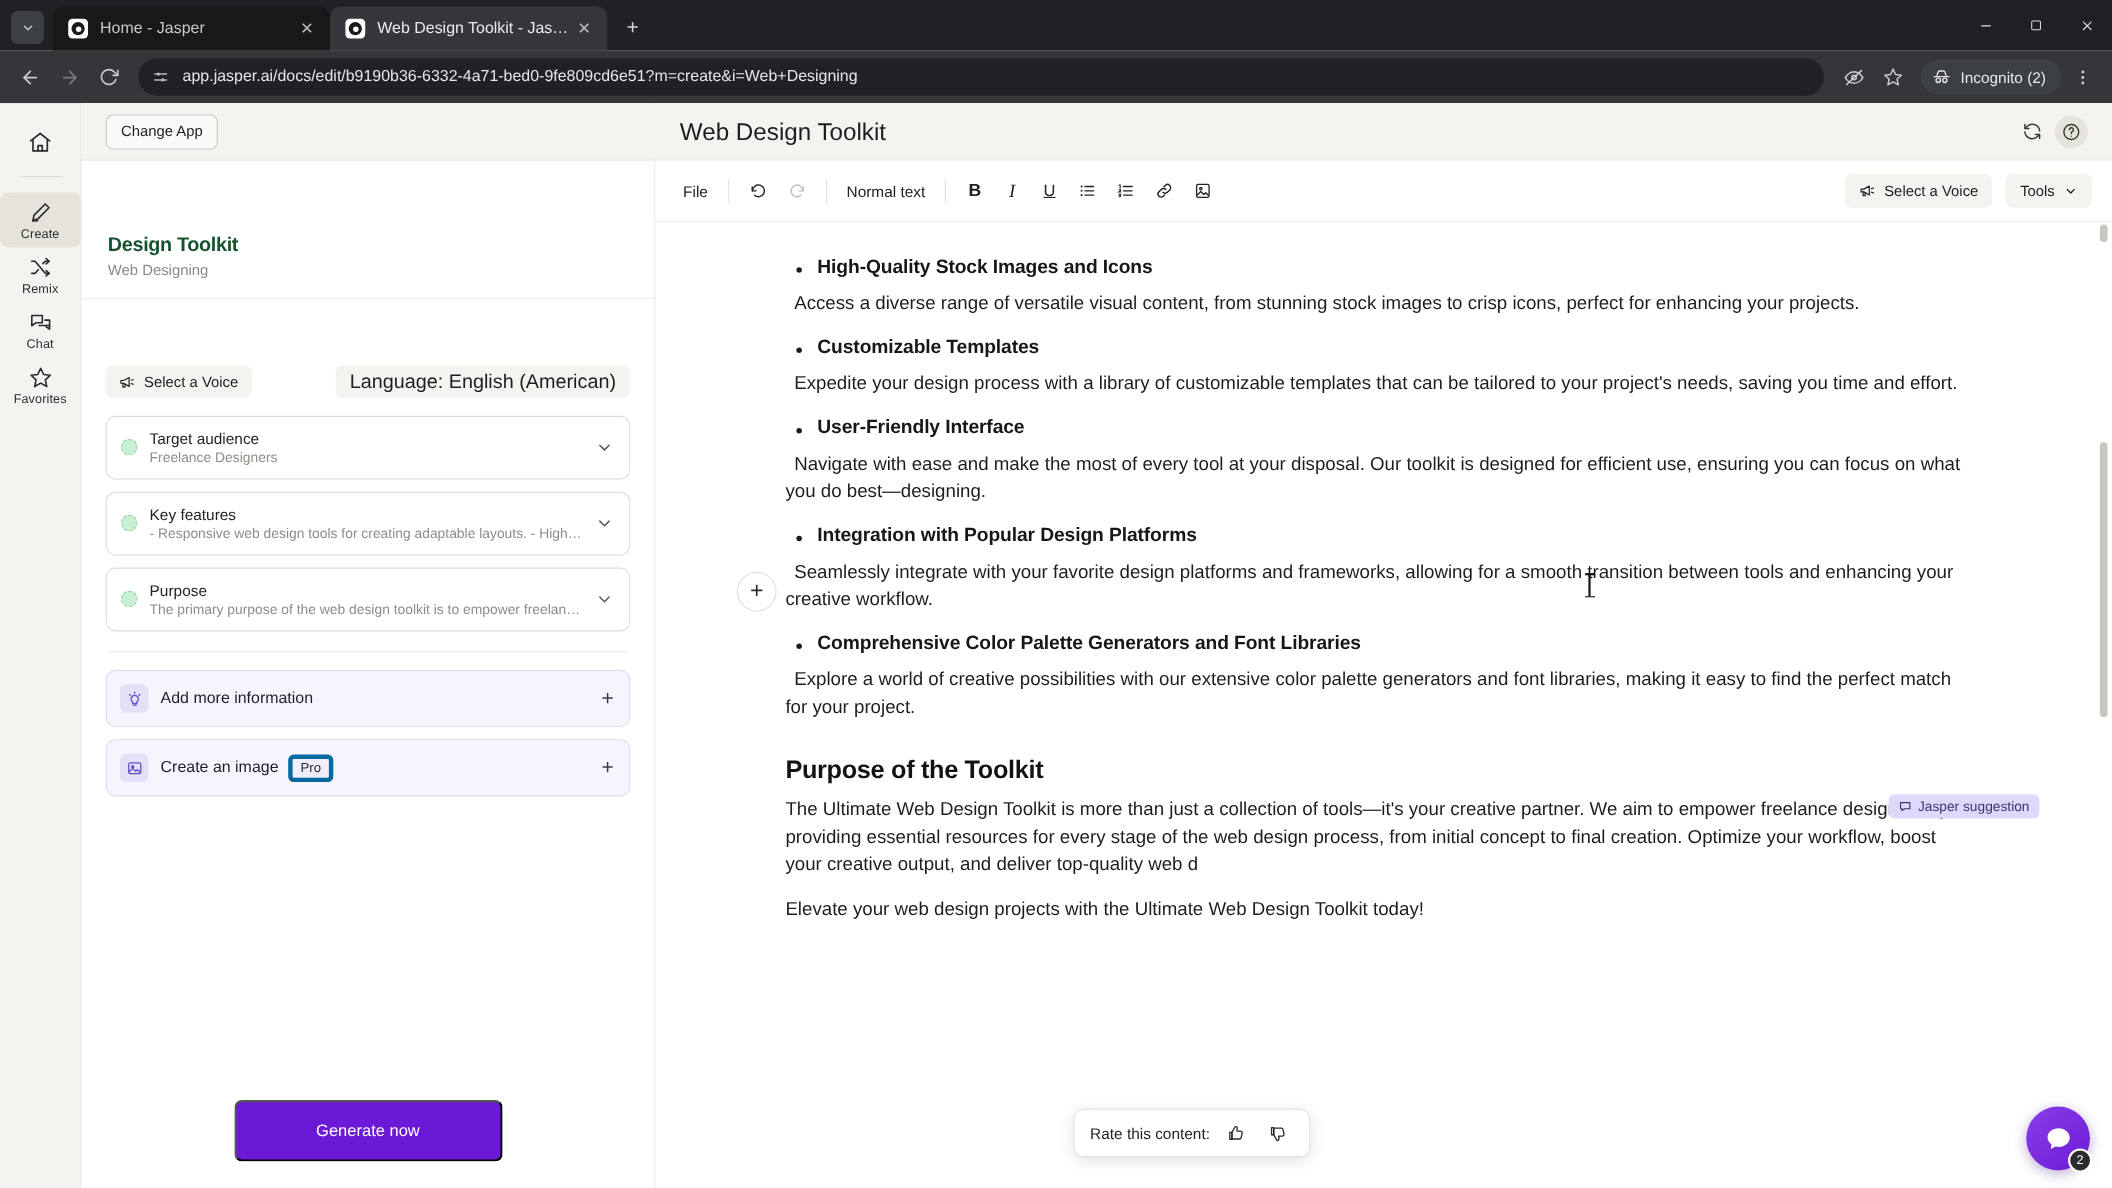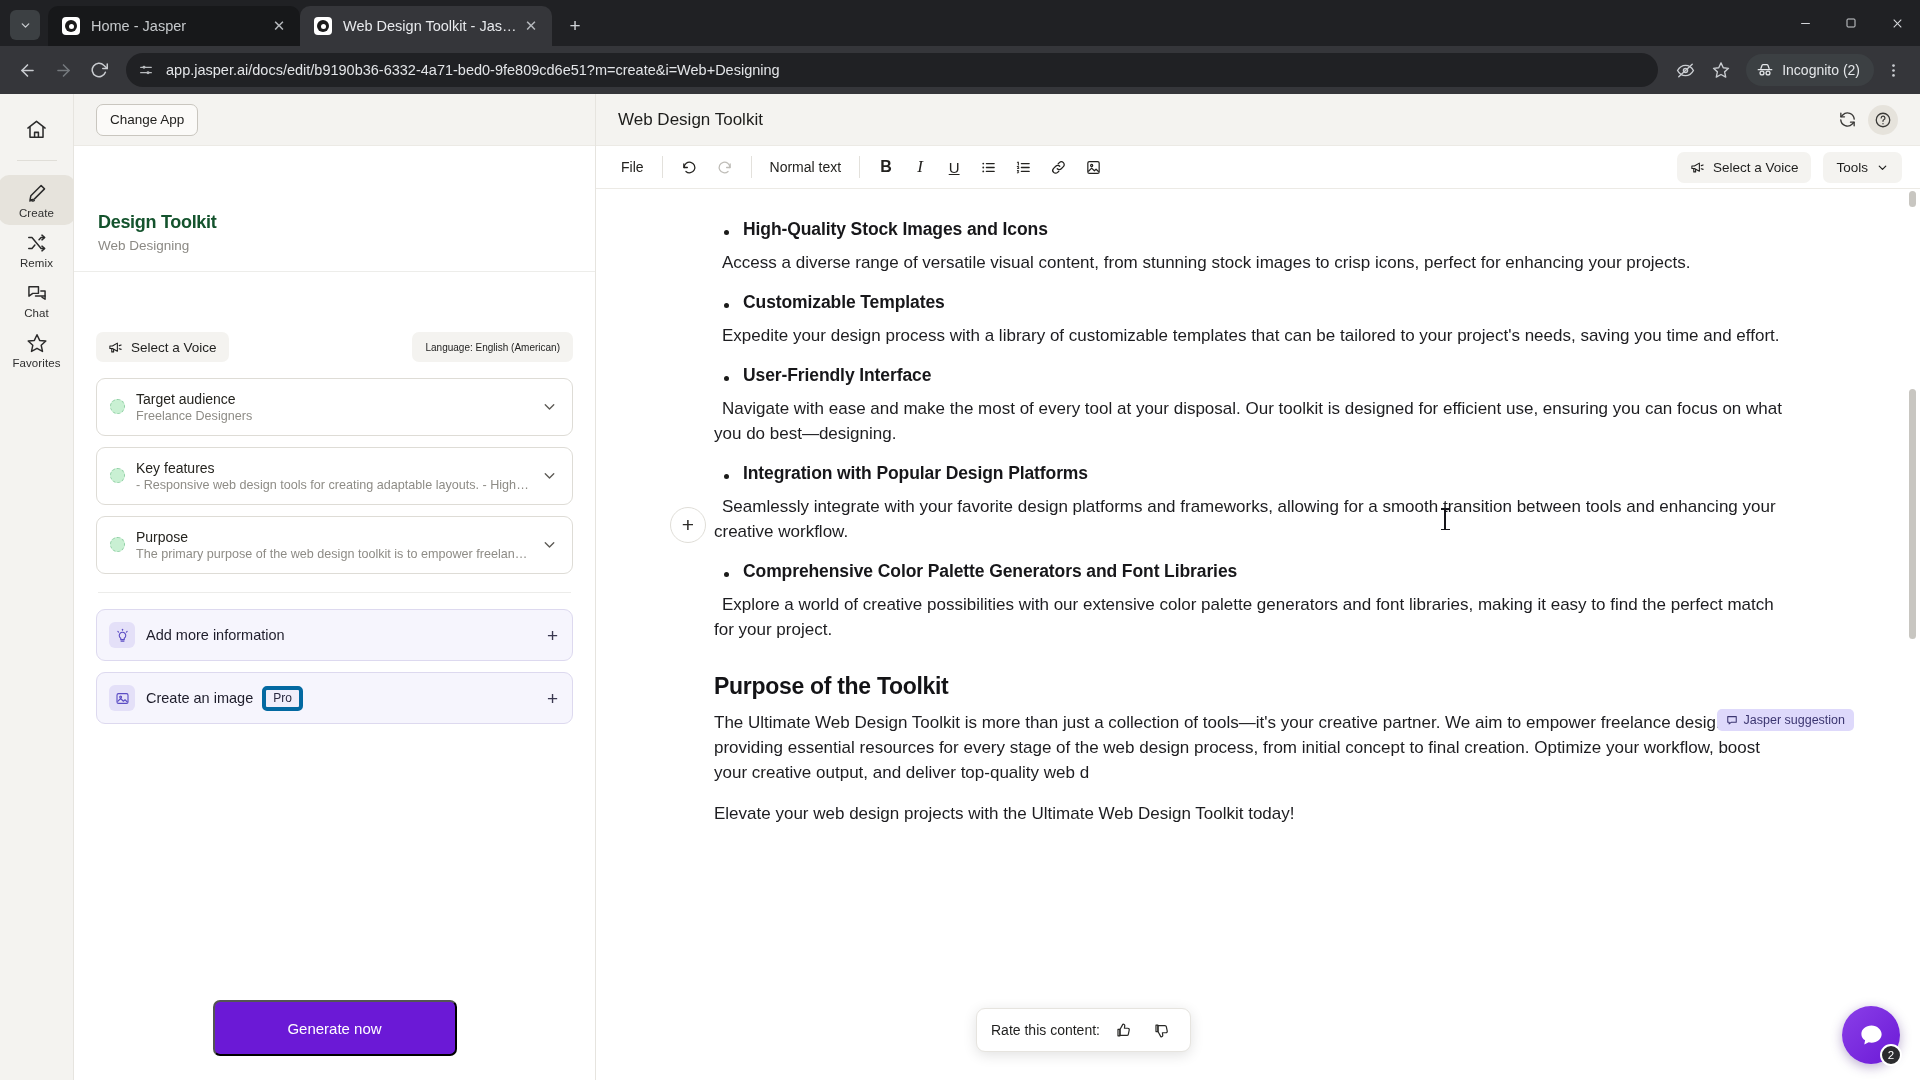--- a/index.html
+++ b/index.html
@@ -253,21 +253,21 @@
     padding: 0 12px;
     font-size: 13.5px;
     color: #1e1e1d;
   }
   .lang-chip {
     height: 30px;
     border-radius: 7px;
     background: #f4f3f0;
     display: flex; align-items: center;
     padding: 0 13px;
-    font-size: 10px;
+    font-size: 18px;
     color: #1e1e1d;
   }
   .field-card {
     border: 1px solid #dedcd6;
     border-radius: 9px;
     background: #fff;
     padding: 11px 14px 12px 13px;
     display: flex;
     align-items: center;
     gap: 11px;
@@ -348,35 +348,35 @@
   .ed-header {
     height: 52px;
     background: #f4f3f0;
     border-bottom: 1px solid #eceae5;
     display: flex;
     align-items: center;
     padding: 0 22px 0 22px;
   }
   .ed-doc-title {
     flex: 1;
-    font-size: 17px;
+    font-size: 22px;
     color: #1d1d1b;
   }
   .ed-hdr-icon {
     width: 30px; height: 30px;
     display: flex; align-items: center; justify-content: center;
     color: #3a3937;
     margin-left: 6px;
   }
   .ed-hdr-icon.circle {
     border-radius: 50%;
     background: #e6e3dc;
   }
   .ed-toolbar {
-    height: 43px;
+    height: 56px;
     border-bottom: 1px solid #eceae5;
     display: flex;
     align-items: center;
     padding: 0 18px;
     gap: 4px;
     background: #fff;
     justify-content: center;
   }
   .tb-btn {
     height: 30px;

